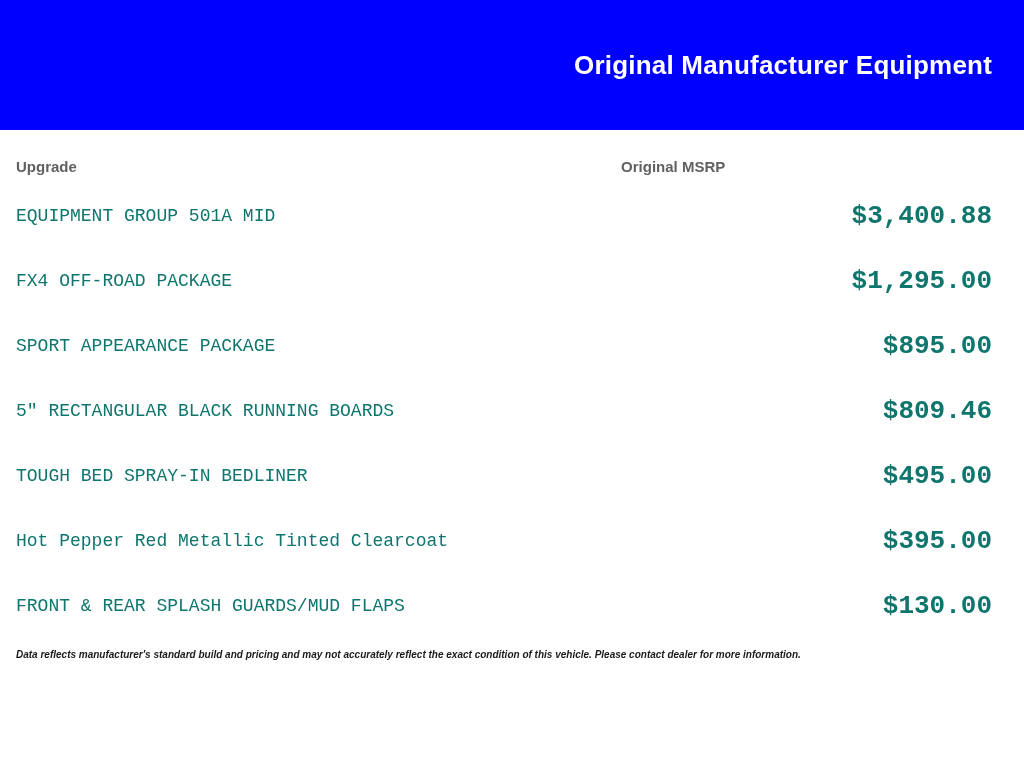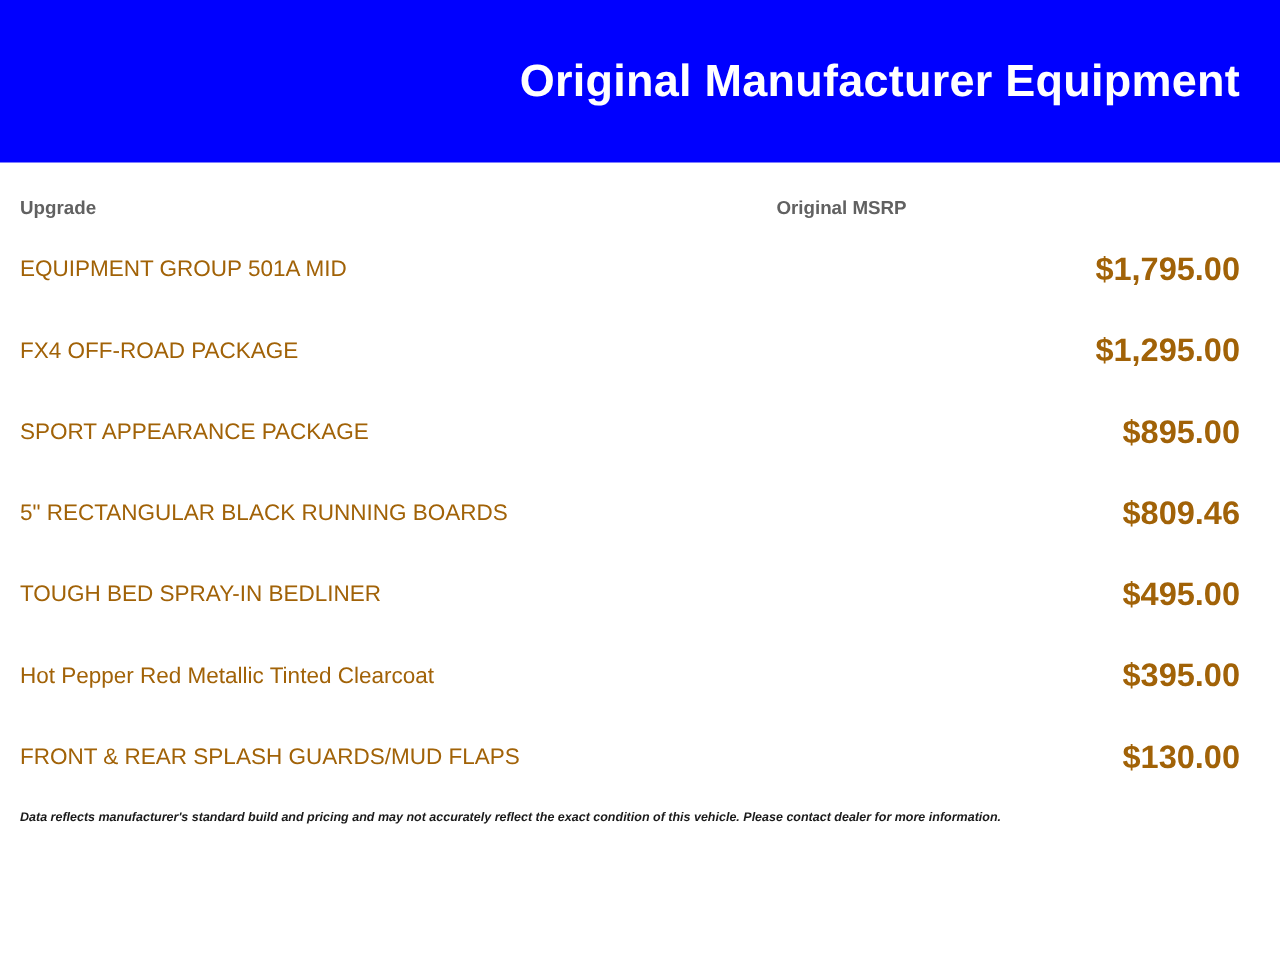--- a/index.html
+++ b/index.html
@@ -25,21 +25,21 @@
     height: 130px;
     background: #0000ff;
     display: flex;
     align-items: center;
     justify-content: flex-end;
     box-sizing: border-box;
     padding-right: 32px;
   }
   .banner-title {
     color: #ffffff;
-    font-size: 36px;
+    font-size: 26px;
     font-weight: bold;
     line-height: 1.1;
     letter-spacing: 0.2px;
     white-space: nowrap;
   }
   .content {
     padding: 0 32px 0 16px;
     box-sizing: border-box;
   }
   .table {
@@ -55,21 +55,22 @@
     color: #616161;
     padding: 28px 0 8px 0;
     vertical-align: bottom;
   }
   .table thead th.th-label { text-align: left; }
   .table thead th.th-price { text-align: left; }
   .table tbody td {
     padding: 0;
     height: 65px;
     vertical-align: middle;
-    color: #a16207;
+    color: #0f766e;
+    font-family: Liberation Mono, monospace;
   }
   .table tbody td.cell-label {
     text-align: left;
     font-size: 18px;
     font-weight: normal;
     white-space: nowrap;
   }
   .table tbody td.cell-price {
     text-align: right;
     font-size: 26px;
@@ -104,21 +105,21 @@
       </colgroup>
       <thead>
         <tr>
           <th class="th-label">Upgrade</th>
           <th class="th-price">Original MSRP</th>
         </tr>
       </thead>
       <tbody id="equipment-rows">
           <tr>
             <td class="cell-label">EQUIPMENT GROUP 501A MID</td>
-            <td class="cell-price">$1,795.00</td>
+            <td class="cell-price">$3,400.88</td>
           </tr>
           <tr>
             <td class="cell-label">FX4 OFF-ROAD PACKAGE</td>
             <td class="cell-price">$1,295.00</td>
           </tr>
           <tr>
             <td class="cell-label">SPORT APPEARANCE PACKAGE</td>
             <td class="cell-price">$895.00</td>
           </tr>
           <tr>

